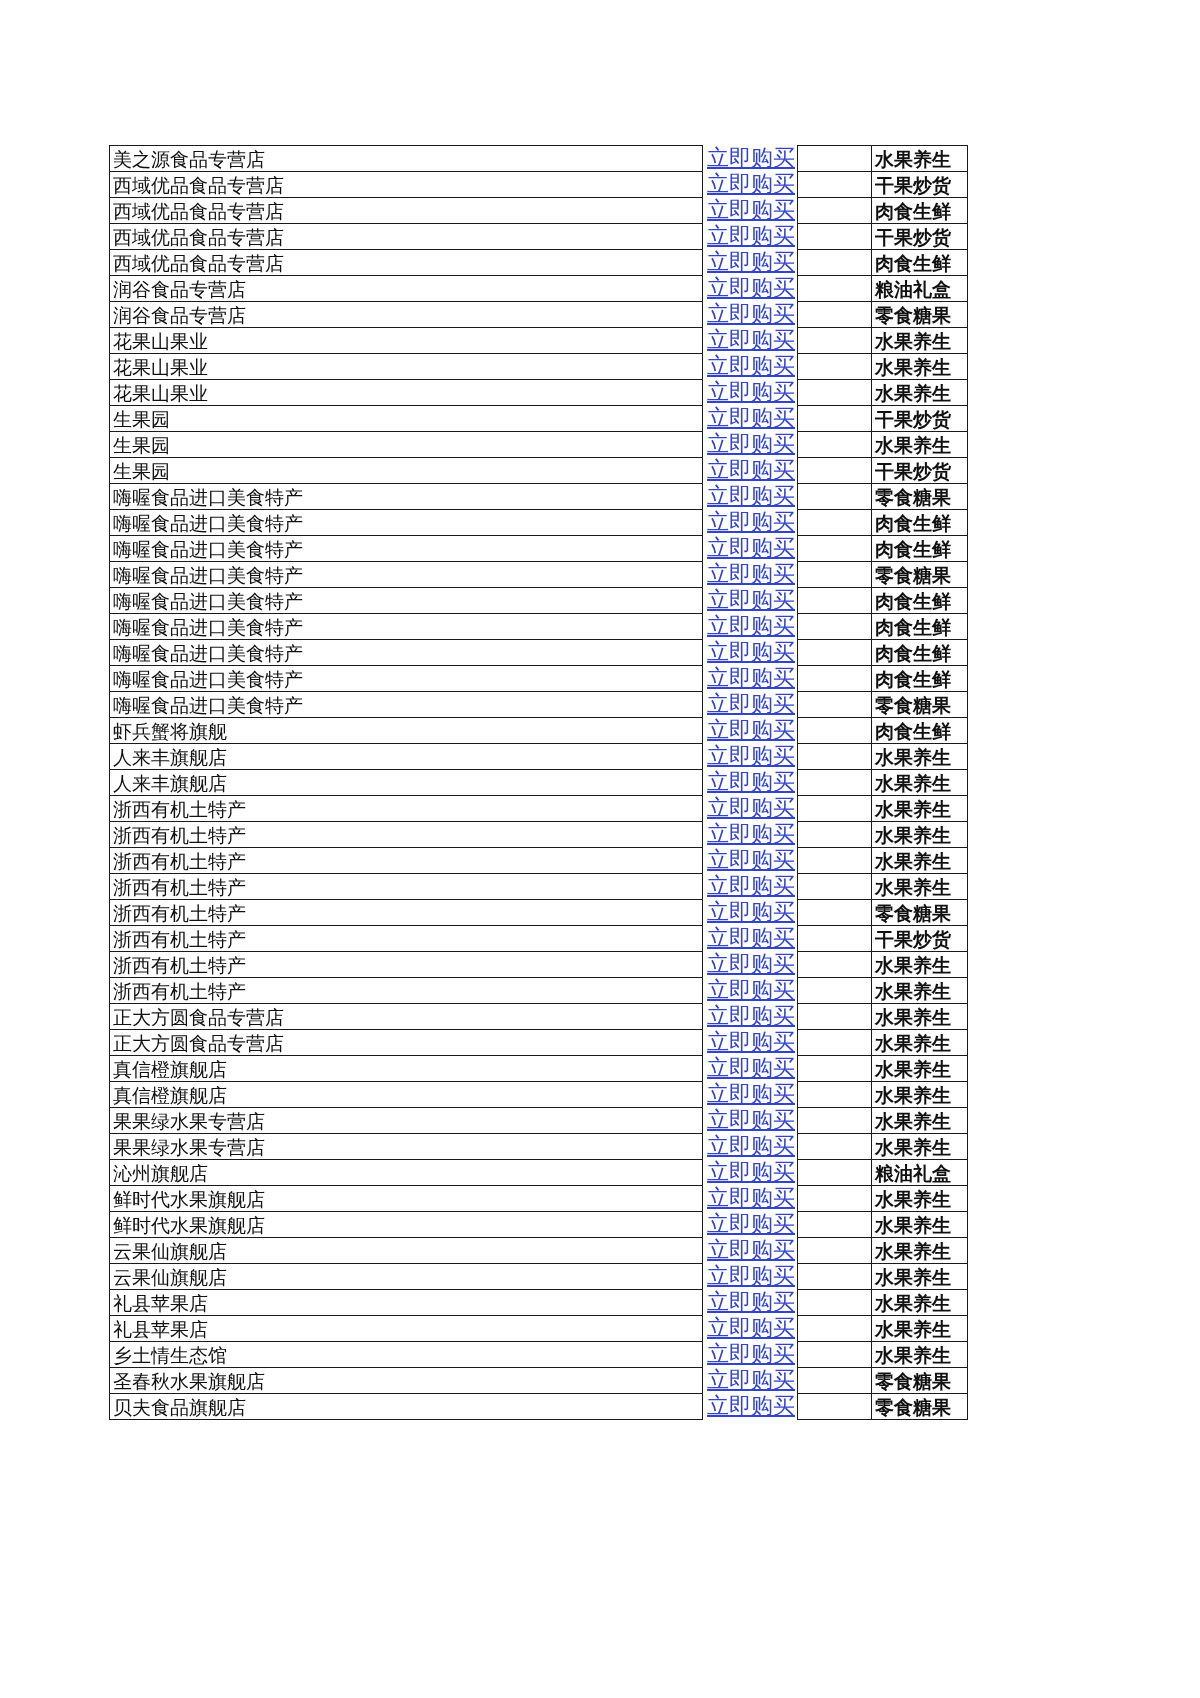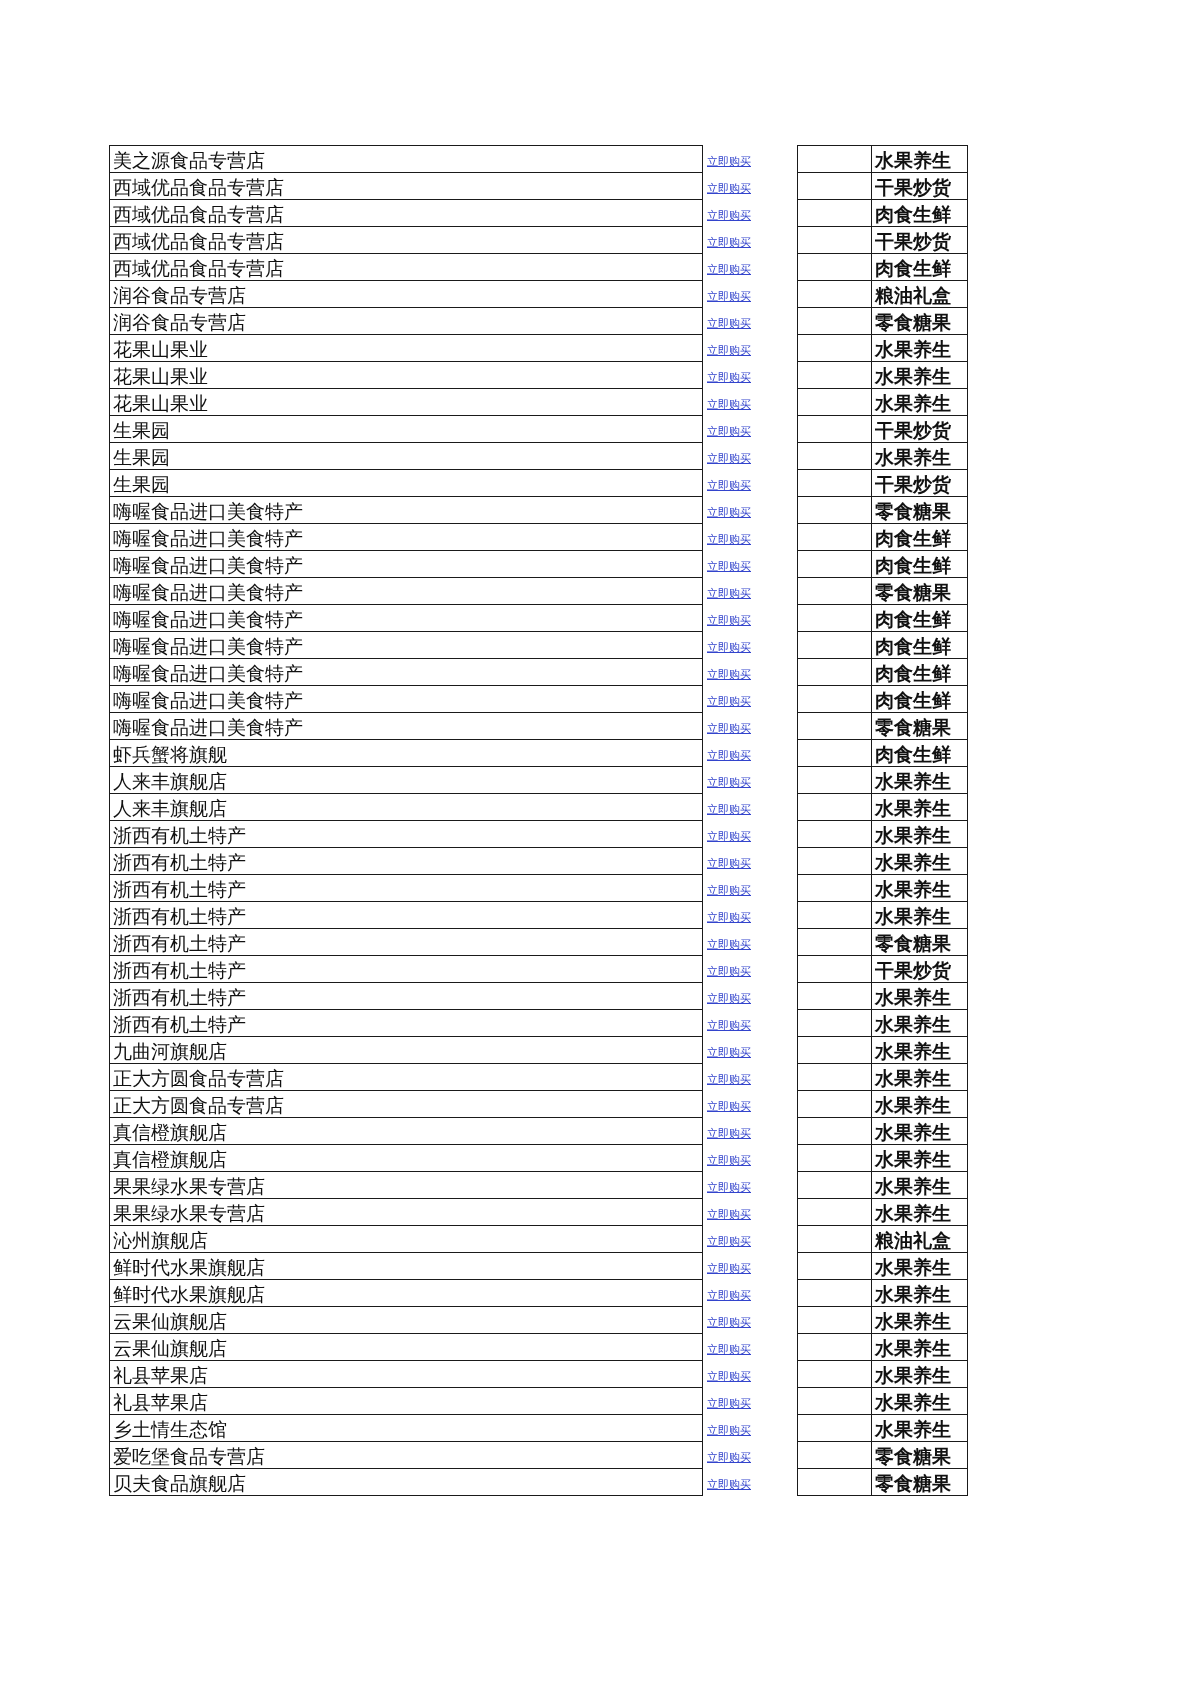--- a/index.html
+++ b/index.html
@@ -23,22 +23,22 @@
     vertical-align: bottom;
     box-sizing: border-box;
   }
   .sheet td.bordered { border: 1.4px solid #1a1a1a; }
   .sheet td.link-cell { border: none; padding-left: 4px; }
   .col-shop { width: 593px; }
   .col-link { width: 95px; }
   .col-empty { width: 74px; }
   .col-cat { width: 96px; }
   .buy-link {
-    font-family: Liberation Serif, serif;
-    font-size: 11px;
+    font-family: Liberation Mono, monospace;
+    font-size: 22px;
     color: #3344cc;
     text-decoration: underline;
     cursor: pointer;
   }
   .cat-text { letter-spacing: 0px; font-weight: bold; }
 </style>
 </head>
 <body>
 
 <table class="sheet">
@@ -278,26 +278,20 @@
     <td class="bordered"><span class="cat-text">水果养生</span></td>
   </tr>
 
   <tr>
     <td class="bordered"><span>浙西有机土特产</span></td>
     <td class="link-cell"><a class="buy-link" style="color: rgb(51, 68, 204);">立即购买</a></td>
     <td class="bordered"><span></span></td>
     <td class="bordered"><span class="cat-text">水果养生</span></td>
   </tr>
 
-  <tr>
-    <td class="bordered"><span>九曲河旗舰店</span></td>
-    <td class="link-cell"><a class="buy-link" style="color: rgb(51, 68, 204);">立即购买</a></td>
-    <td class="bordered"><span></span></td>
-    <td class="bordered"><span class="cat-text">水果养生</span></td>
-  </tr>
 
   <tr>
     <td class="bordered"><span>正大方圆食品专营店</span></td>
     <td class="link-cell"><a class="buy-link" style="color: rgb(51, 68, 204);">立即购买</a></td>
     <td class="bordered"><span></span></td>
     <td class="bordered"><span class="cat-text">水果养生</span></td>
   </tr>
 
   <tr>
     <td class="bordered"><span>正大方圆食品专营店</span></td>
@@ -384,21 +378,21 @@
   </tr>
 
   <tr>
     <td class="bordered"><span>乡土情生态馆</span></td>
     <td class="link-cell"><a class="buy-link" style="color: rgb(51, 68, 204);">立即购买</a></td>
     <td class="bordered"><span></span></td>
     <td class="bordered"><span class="cat-text">水果养生</span></td>
   </tr>
 
   <tr>
-    <td class="bordered"><span>爱吃堡食品专营店</span></td>
+    <td class="bordered"><span>圣春秋水果旗舰店</span></td>
     <td class="link-cell"><a class="buy-link" style="color: rgb(51, 68, 204);">立即购买</a></td>
     <td class="bordered"><span></span></td>
     <td class="bordered"><span class="cat-text">零食糖果</span></td>
   </tr>
 
   <tr>
     <td class="bordered"><span>贝夫食品旗舰店</span></td>
     <td class="link-cell"><a class="buy-link" style="color: rgb(51, 68, 204);">立即购买</a></td>
     <td class="bordered"><span></span></td>
     <td class="bordered"><span class="cat-text">零食糖果</span></td>

